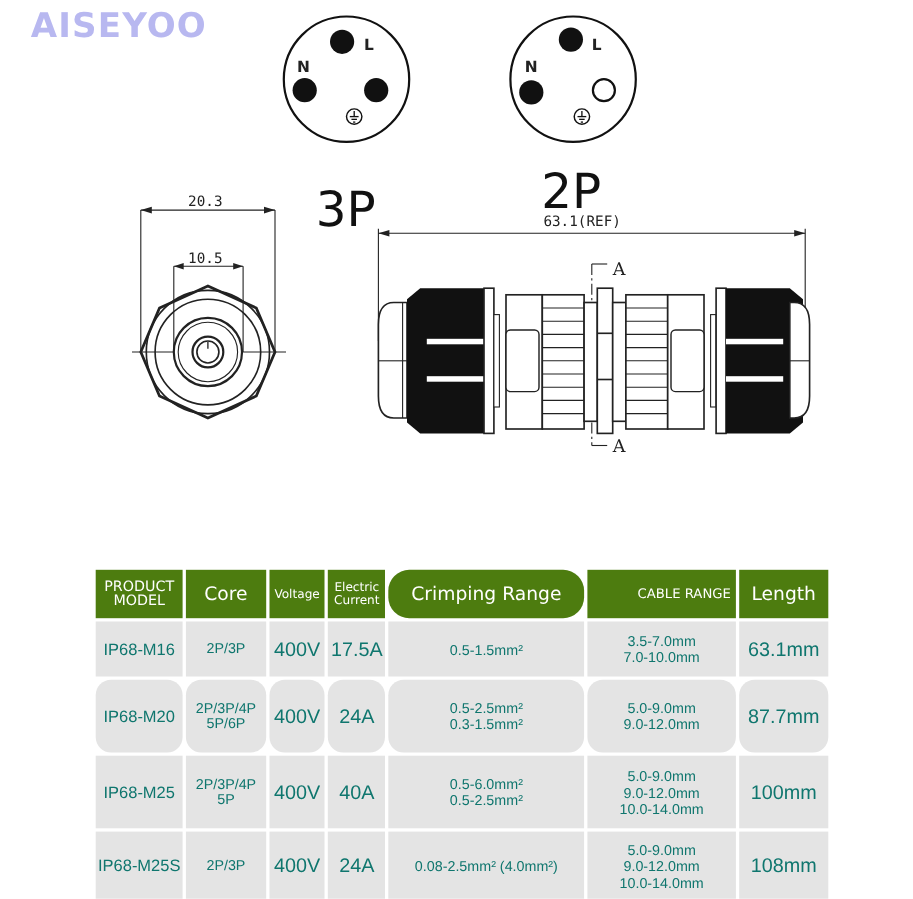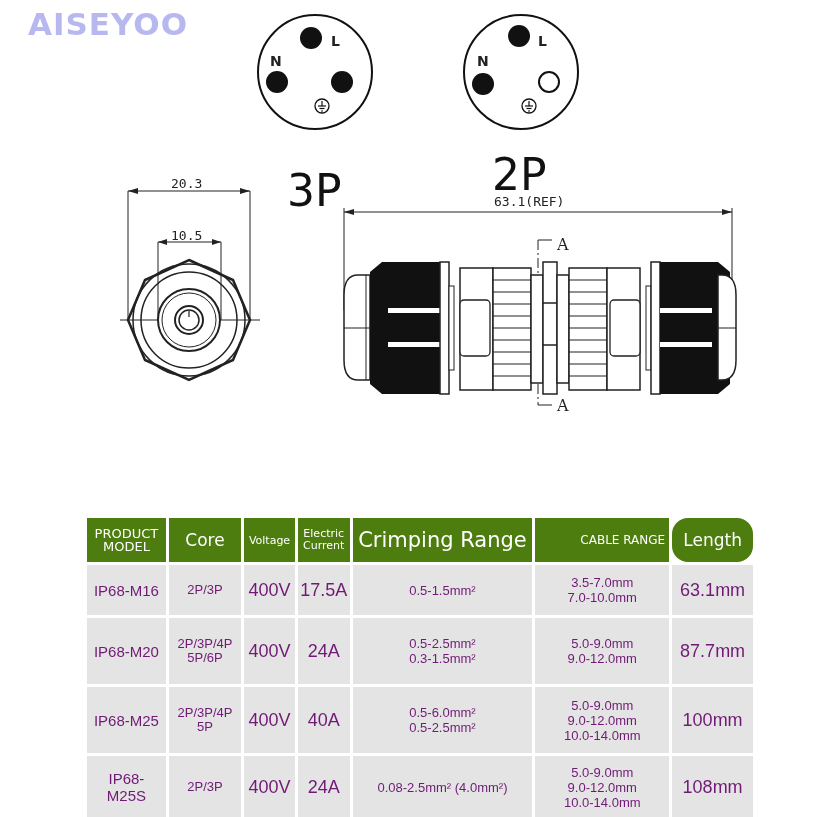--- a/index.html
+++ b/index.html
@@ -3,34 +3,34 @@
 <meta charset="utf-8">
 <style>
   html, body { margin:0; padding:0; }
   body { width:830px; height:817px; background:#ffffff; position:relative; overflow:hidden; font-family:"Liberation Sans", sans-serif; }
   .brand { position:absolute; left:28px; top:6px; font-family:"DejaVu Sans", sans-serif; font-weight:bold; font-size:31px; letter-spacing:1px; color:#b8b8f0; }
   .pin-label { position:absolute; font-family:"DejaVu Sans", sans-serif; font-size:44px; color:#111;margin-top:25px; }
   .dim { position:absolute; font-family:"DejaVu Sans Mono", monospace; font-size:13px; color:#222; }
   svg { position:absolute; overflow:visible; }
   table.spec { position:absolute; left:84px; top:515px; border-collapse:separate; border-spacing:3px; width:672px; }
   table.spec th { background:#4d7c0f; color:#ffffff; font-weight:normal; text-align:center; font-family:"DejaVu Sans", sans-serif; height:44px; padding:0 2px; }
-  table.spec td { background:#e4e4e4; color:#701a75; text-align:center; font-family:"Liberation Sans", sans-serif; padding:0 2px; }
+  table.spec td { background:#e4e4e4; color:#0f766e; text-align:center; font-family:"Liberation Sans", sans-serif; padding:0 2px; }
   .h-model { font-size:13px; line-height:13px; }
   .h-core { font-size:17px; }
   .h-volt { font-size:11px; }
   .h-curr { font-size:11px; line-height:12px; }
-  .h-crimp { font-size:21px; }
+  .h-crimp { font-size:17px;border-radius:19px; }
   .h-cable { font-size:12px; }
   .h-len { font-size:17px; }
   .c-model { font-size:15px; }
   .c-core { font-size:13px; line-height:14px; }
   .c-big { font-size:18px; }
   .c-mono { font-family:"DejaVu Serif", serif; font-size:13px; line-height:15px; }
   .r1 td { height:50px; }
-  .r2 td { height:66px; }
+  .r2 td { height:66px;border-radius:14px; }
   .r3 td { height:66px; }
   .r4 td { height:62px; }
   .ml { display:block; }
 </style>
 </head>
 <body>
 
 <div class="brand">AISEYOO</div>
 
 <svg style="left:255px;top:12px;" width="120" height="120" viewBox="0 0 120 120">
@@ -174,21 +174,21 @@
         <span class="ml">MODEL</span>
       </th>
       <th class="h-core" style="width:72px;">Core</th>
       <th class="h-volt" style="width:48px;">Voltage</th>
       <th class="h-curr" style="width:48px;">
         <span class="ml">Electric</span>
         <span class="ml">Current</span>
       </th>
       <th class="h-crimp" style="width:198px;">Crimping Range</th>
       <th class="h-cable" style="width:102px;padding-left:43px;">CABLE RANGE</th>
-      <th class="h-len" style="width:80px;border-radius:16px;">Length</th>
+      <th class="h-len" style="width:80px;">Length</th>
     </tr>
   </thead>
   <tbody>
     <tr class="r1">
       <td class="c-model">IP68-M16</td>
       <td class="c-core">
           <span class="ml">2P/3P</span>
         </td>
       <td class="c-big">400V</td>
       <td class="c-big">17.5A</td>

